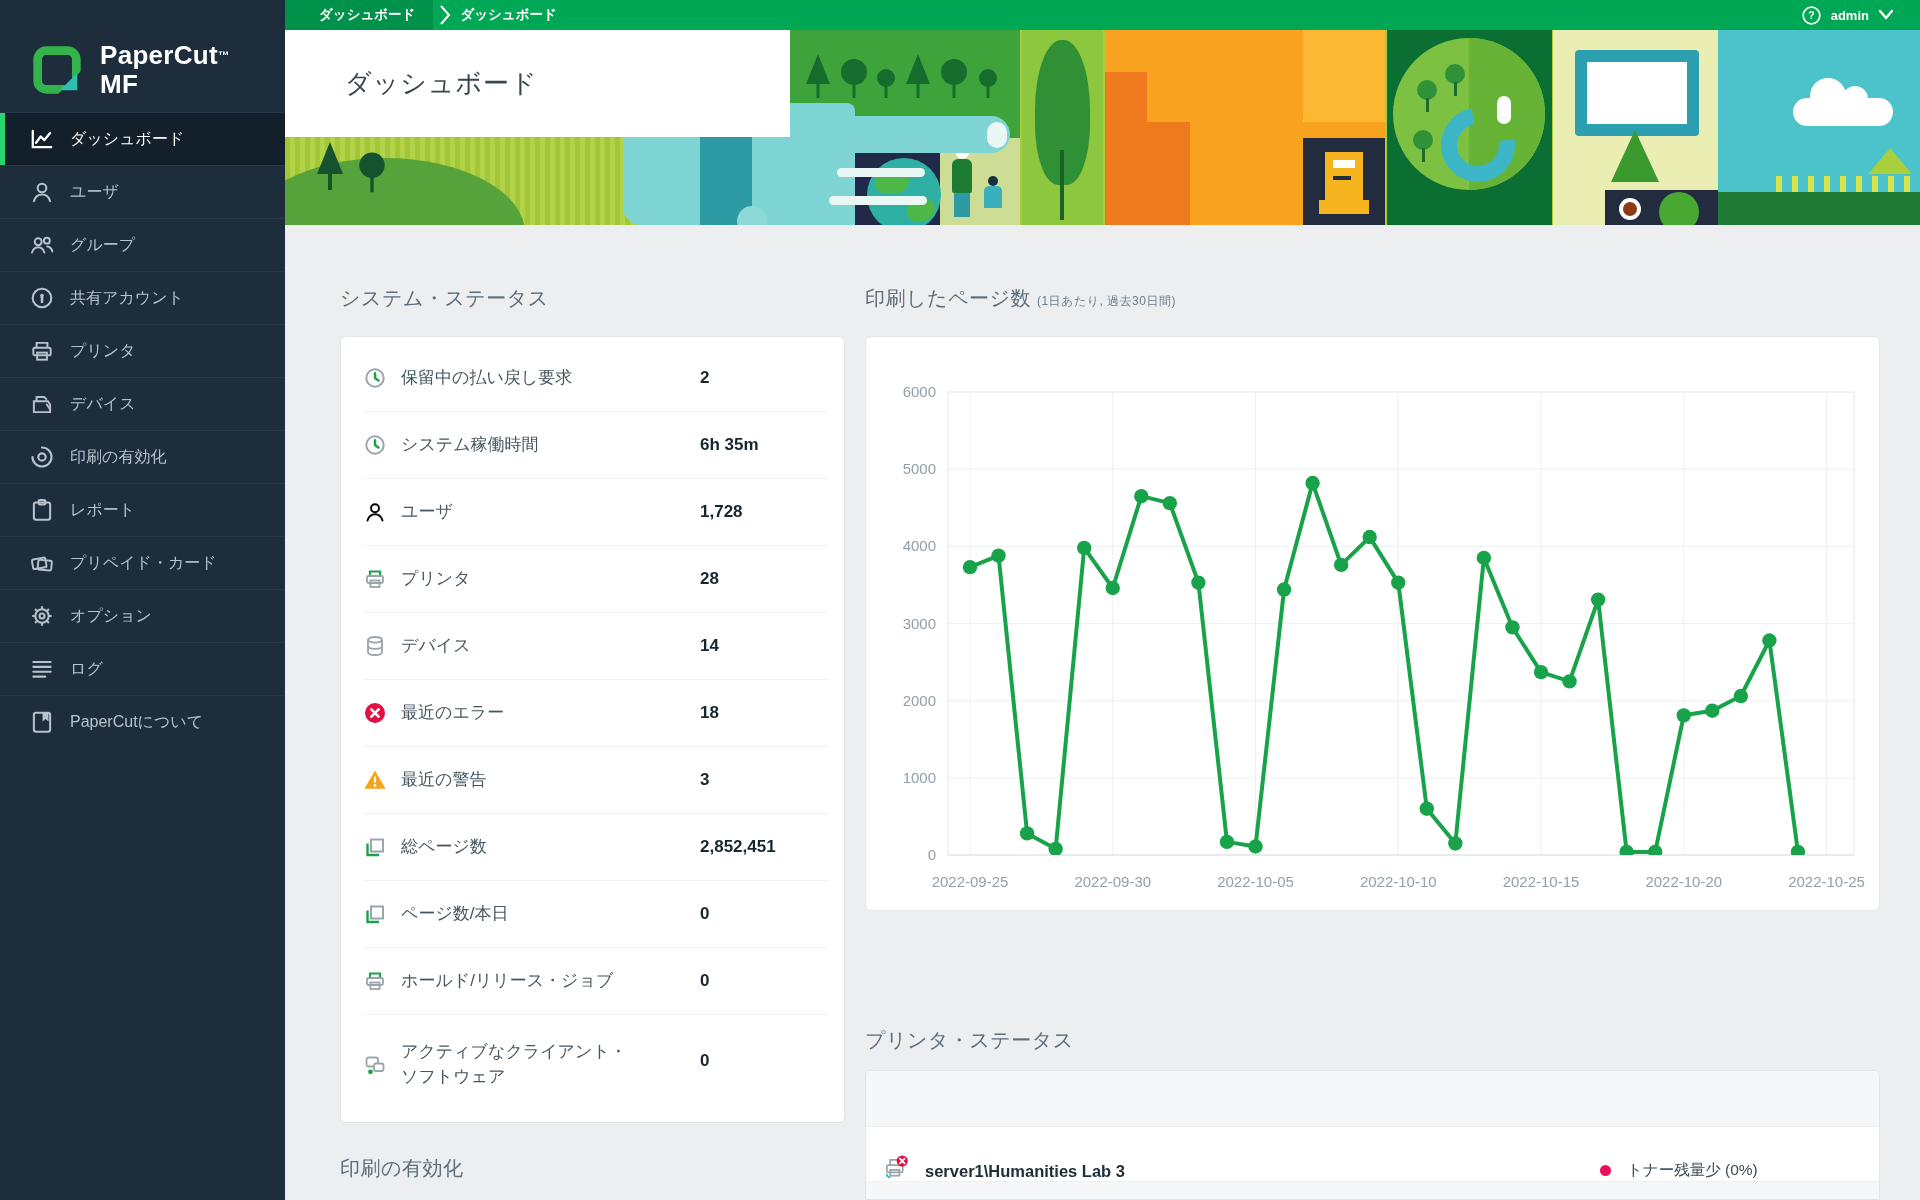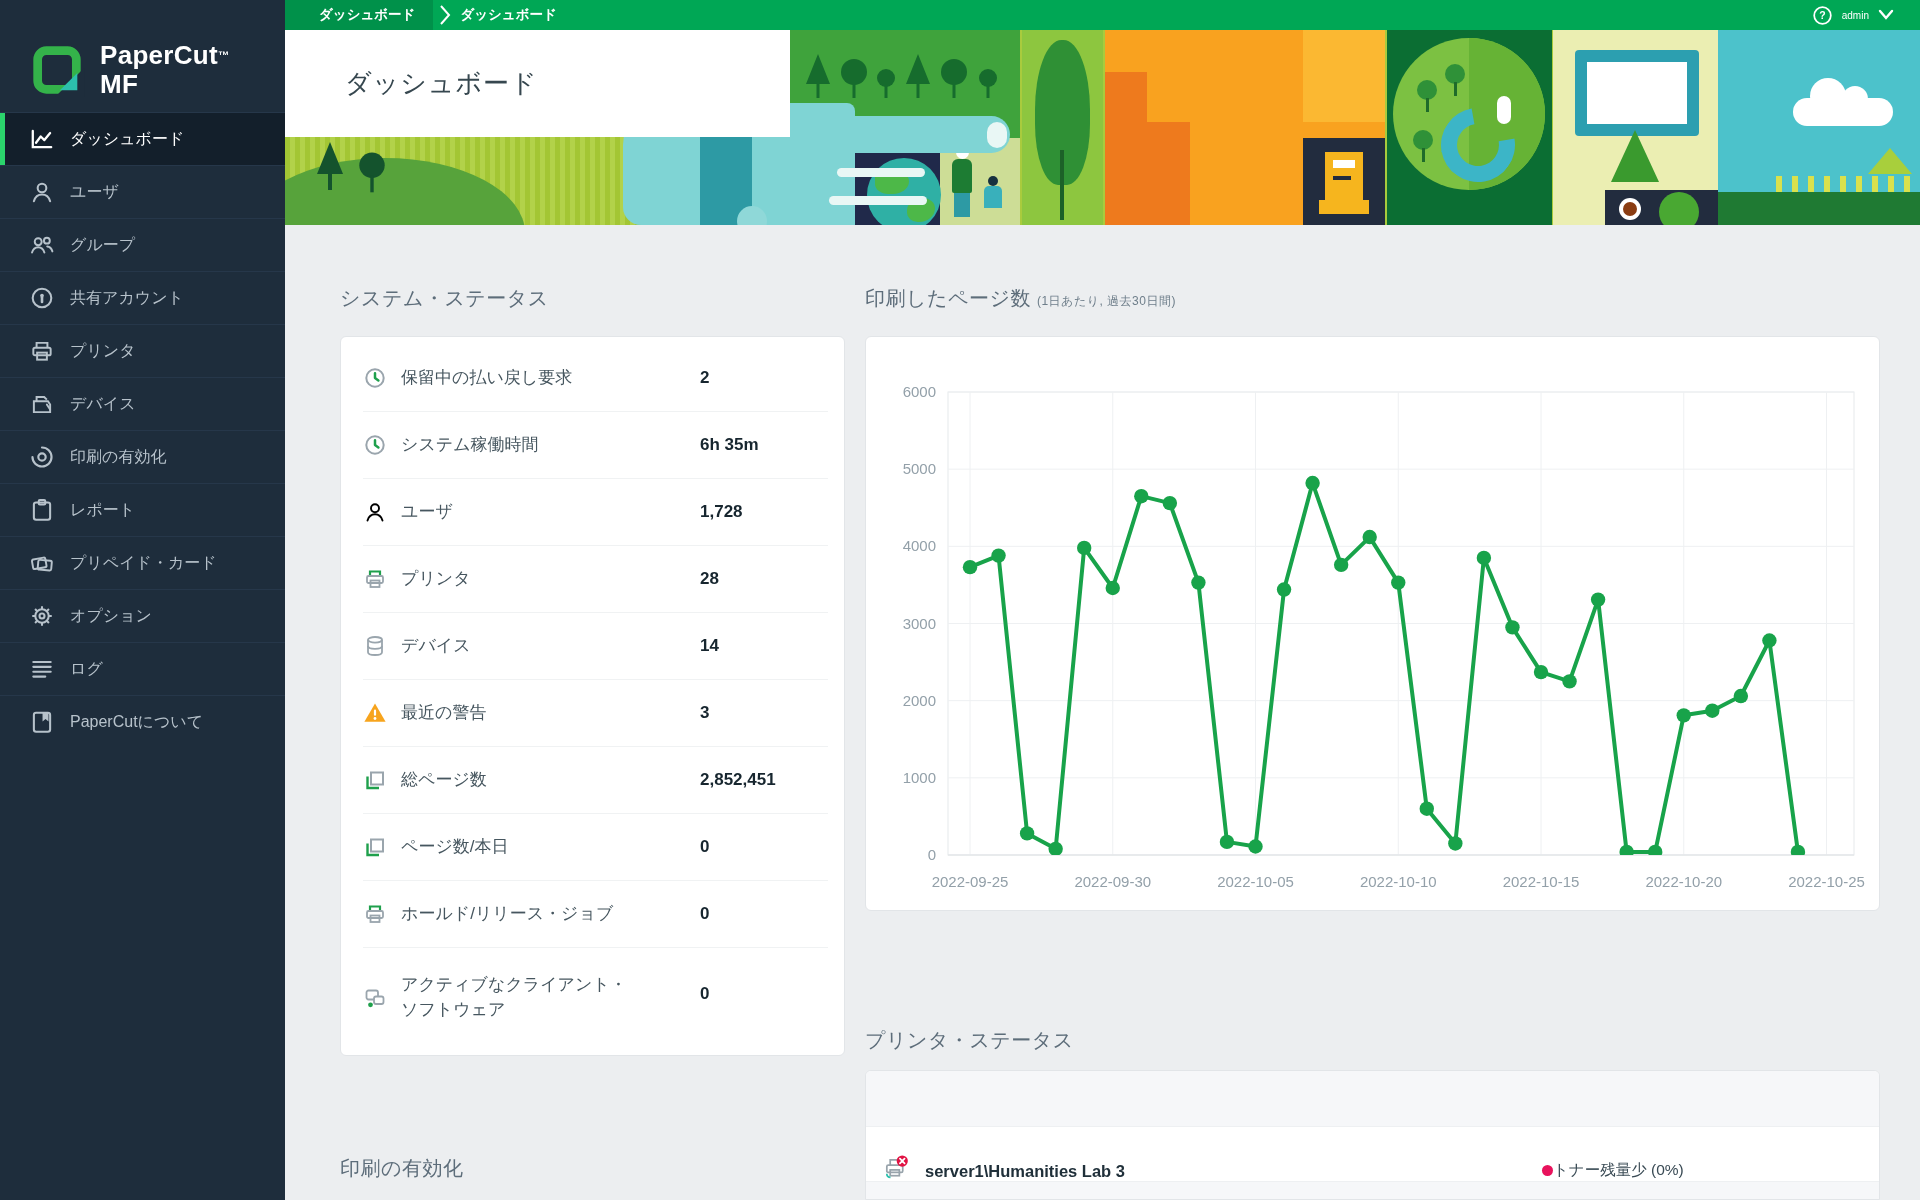--- a/index.html
+++ b/index.html
@@ -24,21 +24,21 @@
   .nav-item.active::before{content:'';position:absolute;left:0;top:0;bottom:0;width:5px;background:#2bd46c}
   
   .topbar{position:absolute;left:285px;top:0;width:1635px;height:30px;background:#00a755;z-index:50;
     display:flex;align-items:center;color:#fff}
   .crumb-first{background:#00914a;height:30px;display:flex;align-items:center;padding:0 18px 0 34px;
     font-weight:bold;font-size:13.5px;cursor:pointer}
   .crumb-sep{margin:0 8px 0 6px;display:inline-flex}
   .crumb-second{font-weight:bold;font-size:13.5px;cursor:pointer}
   .topbar-right{margin-left:auto;display:flex;align-items:center;gap:9px;padding-right:26px}
   .help-btn{width:21px;height:21px;display:inline-flex;cursor:pointer}
-  .user-name{font-size:10px;font-weight:normal;cursor:pointer}
+  .user-name{font-size:13px;font-weight:bold;cursor:pointer}
   .caret{display:inline-flex;cursor:pointer}
   
   .banner{position:absolute;left:285px;top:30px;width:1635px;height:195px;background:#a9cb3d;overflow:hidden;z-index:10}
   .banner *{position:absolute}
   .titlebox{left:0;top:0;width:505px;height:107px;background:#fff;z-index:9;display:flex;align-items:center;
     padding-left:60px;box-sizing:border-box}
   .page-title{font-size:26px;color:#36474f;letter-spacing:1px}
   .stripes{left:0;top:107px;width:505px;height:88px;
     background:repeating-linear-gradient(90deg,#a3c634 0 5px,#b2d24a 5px 10px)}
   .hill{left:-40px;top:128px;width:280px;height:150px;background:#57a33b;border-radius:50% 50% 0 0}
@@ -123,21 +123,21 @@
   .tick{font-size:15px;fill:#93a0a9;font-family:"Liberation Sans",sans-serif}
   
   .printer-title{top:802px;left:580px}
   .printer-card{left:580px;top:845px;width:1015px;height:130px;overflow:hidden;padding:0;border-radius:6px 6px 0 0}
   .p-row{position:relative;height:55px;display:flex;align-items:flex-end;padding:0 20px 0 16px;box-sizing:border-box}
   .p-row:nth-child(odd){background:#f6f7f9}
   .p-row + .p-row{border-top:1px solid #eef0f2}
   .p-icon{width:27px;height:27px;display:inline-flex;flex:0 0 auto}
   .p-icon svg{width:27px;height:27px}
   .p-name{font-weight:bold;font-size:16.5px;color:#20303a;margin-left:16px;cursor:pointer}
-  .p-status{position:absolute;left:676px;display:flex;align-items:center;gap:0}
+  .p-status{position:absolute;left:734px;display:flex;align-items:center;gap:16px}
   .p-dot{width:11px;height:11px;border-radius:50%;background:#e8125c}
   .p-status-text{font-size:15.5px;color:#3a4b55}
   .env-title{top:930px;left:55px}
 </style>
 </head>
 <body>
 
 <aside class="sidebar">
   <div class="logo">
     <svg class="logo-mark" viewBox="0 0 60 60">
@@ -465,20 +465,30 @@
           <svg viewBox="0 0 24 24" fill="none" stroke="#9aa5ad" stroke-width="1.8">
             <ellipse cx="12" cy="5.8" rx="7" ry="2.8"></ellipse>
             <path d="M5 5.8v12.4c0 1.6 3.1 2.8 7 2.8s7-1.2 7-2.8V5.8"></path>
             <path d="M5 12c0 1.6 3.1 2.8 7 2.8s7-1.2 7-2.8"></path>
           </svg>
         </span>
         <span class="ss-label">デバイス</span>
         <span class="ss-value">14</span>
       </div>
 
+      <div class="ss-row">
+        <span class="ss-icon">
+          <svg viewBox="0 0 24 24">
+            <circle cx="12" cy="12" r="10" fill="#e11243"></circle>
+            <path d="M8.4 8.4l7.2 7.2M15.6 8.4l-7.2 7.2" stroke="#fff" stroke-width="2.7" stroke-linecap="round"></path>
+          </svg>
+        </span>
+        <span class="ss-label">最近のエラー</span>
+        <span class="ss-value">18</span>
+      </div>
 
       <div class="ss-row">
         <span class="ss-icon">
           <svg viewBox="0 0 24 24">
             <path d="M12 2.6L22.6 20.8H1.4z" fill="#f7a41d"></path>
             <rect x="10.9" y="8.6" width="2.2" height="6.2" rx="1.1" fill="#fff"></rect>
             <circle cx="12" cy="17.5" r="1.4" fill="#fff"></circle>
           </svg>
         </span>
         <span class="ss-label">最近の警告</span>

